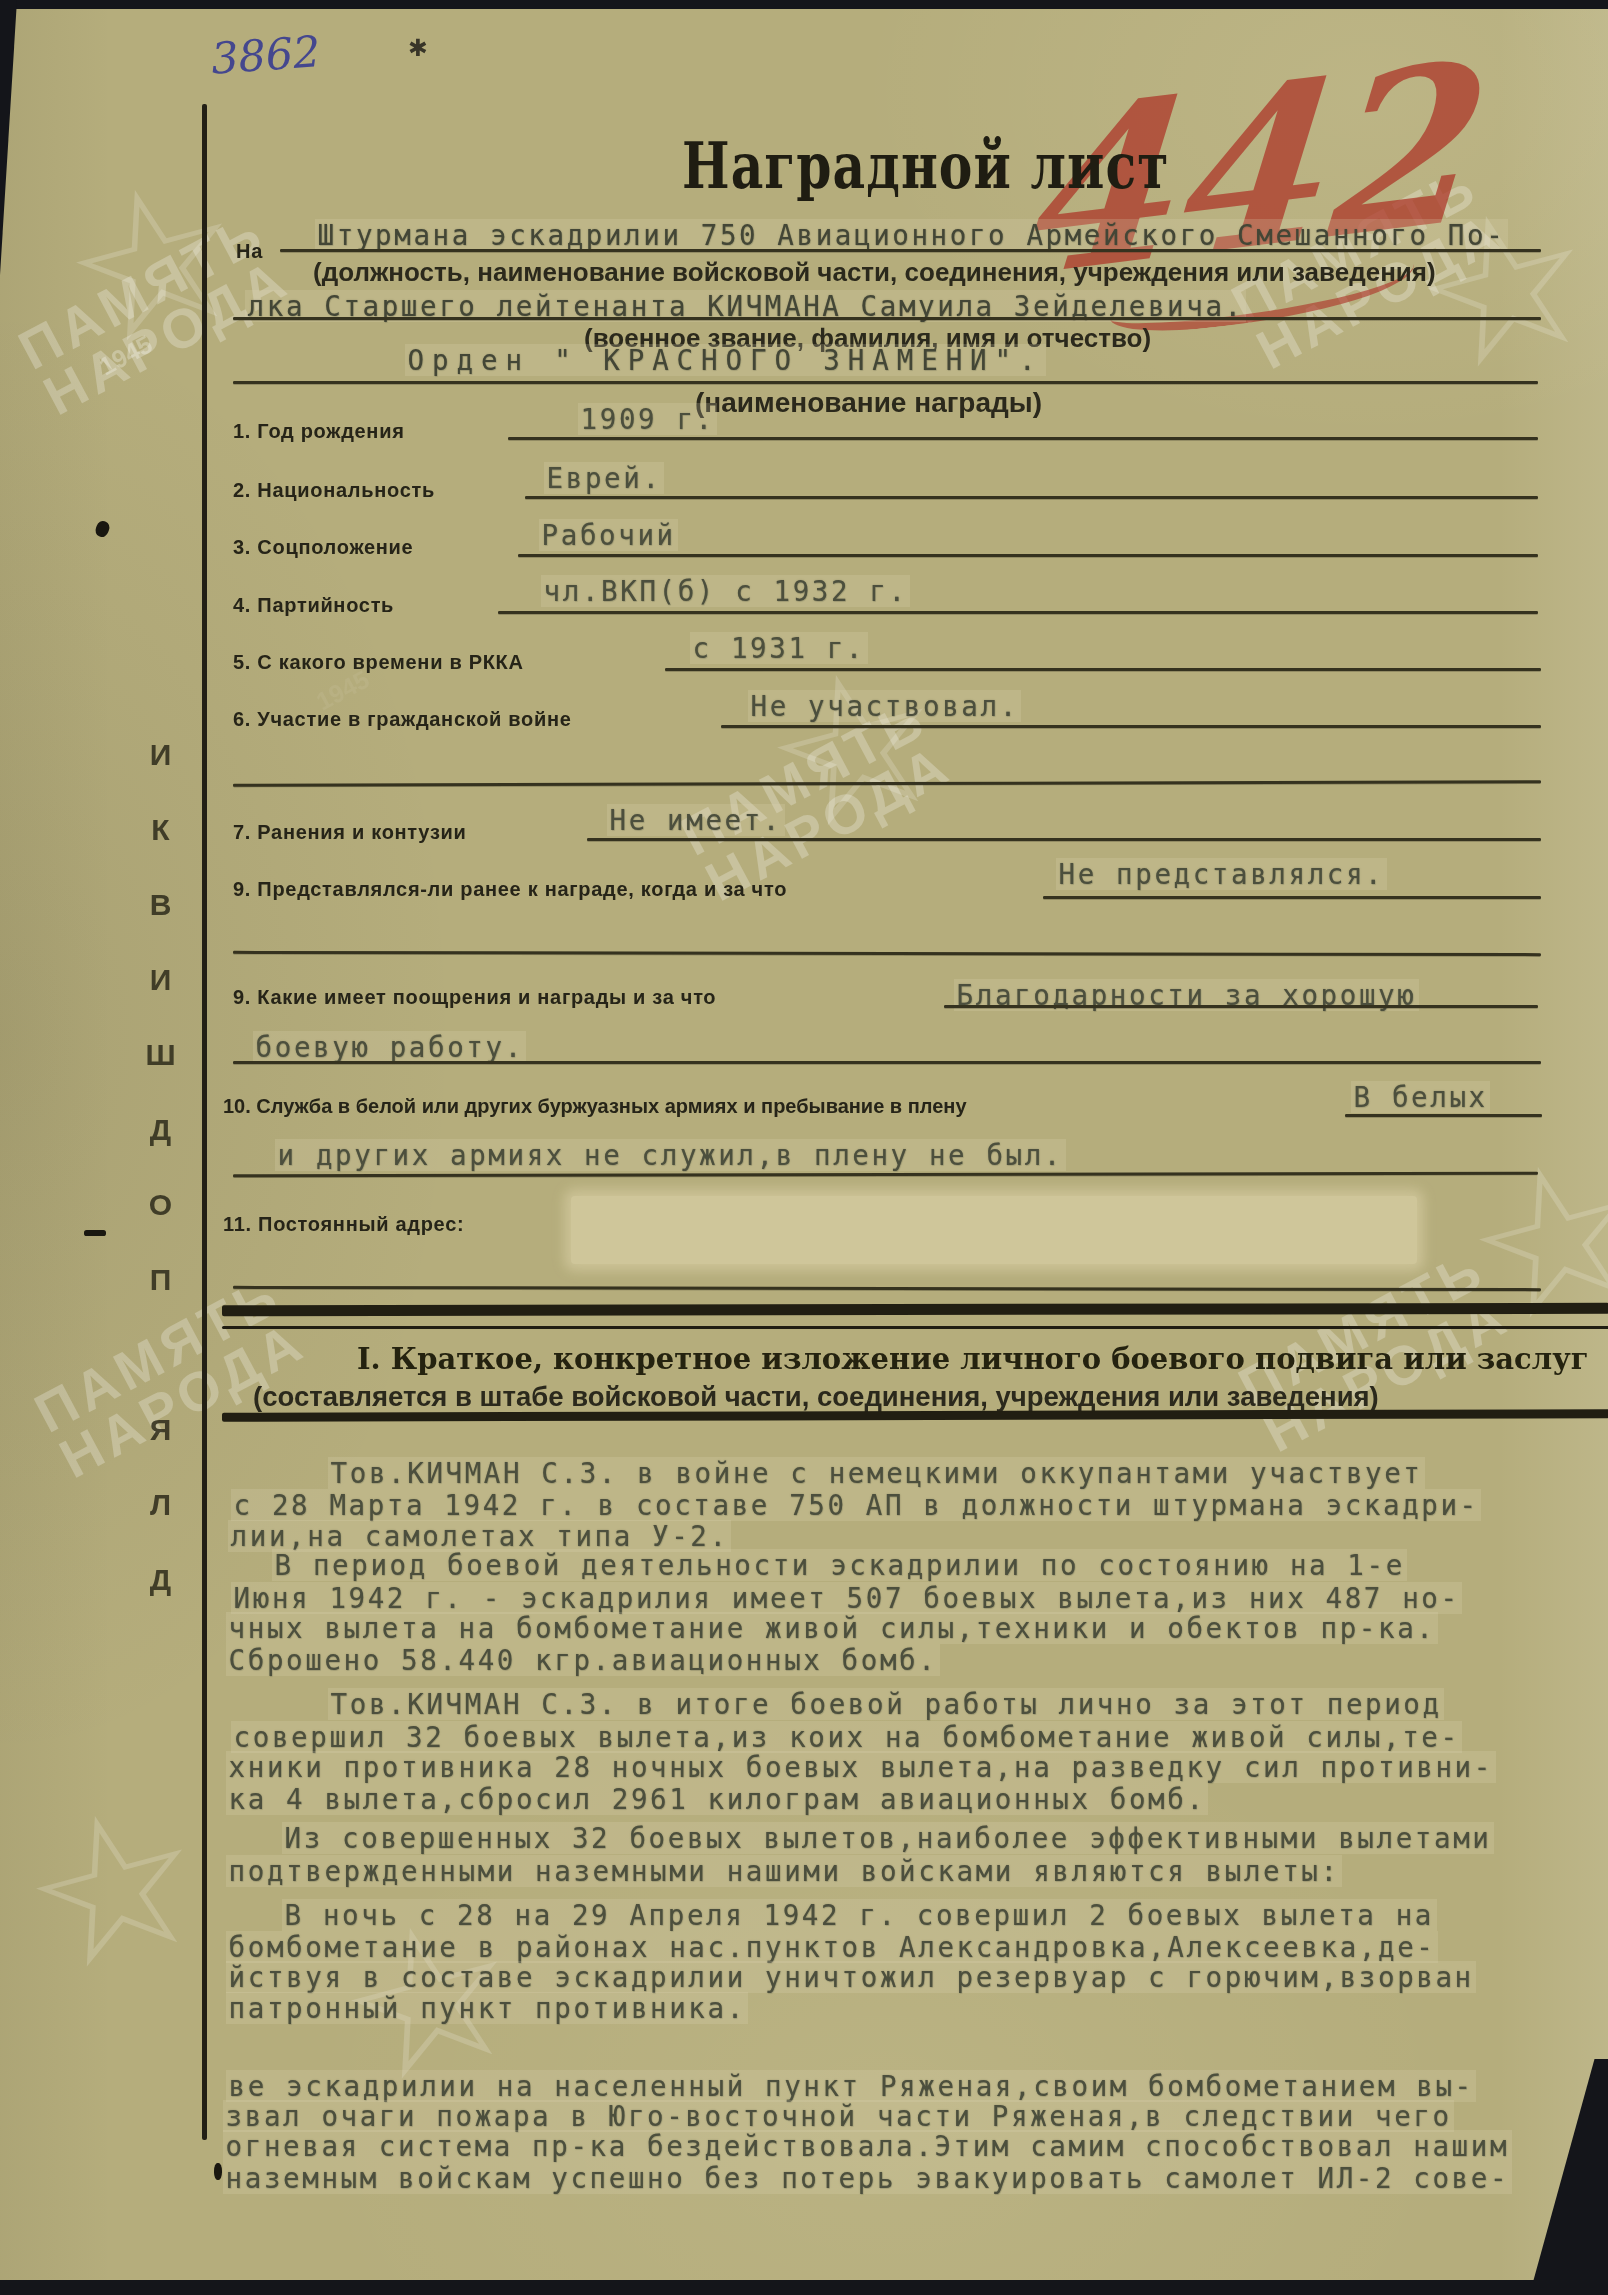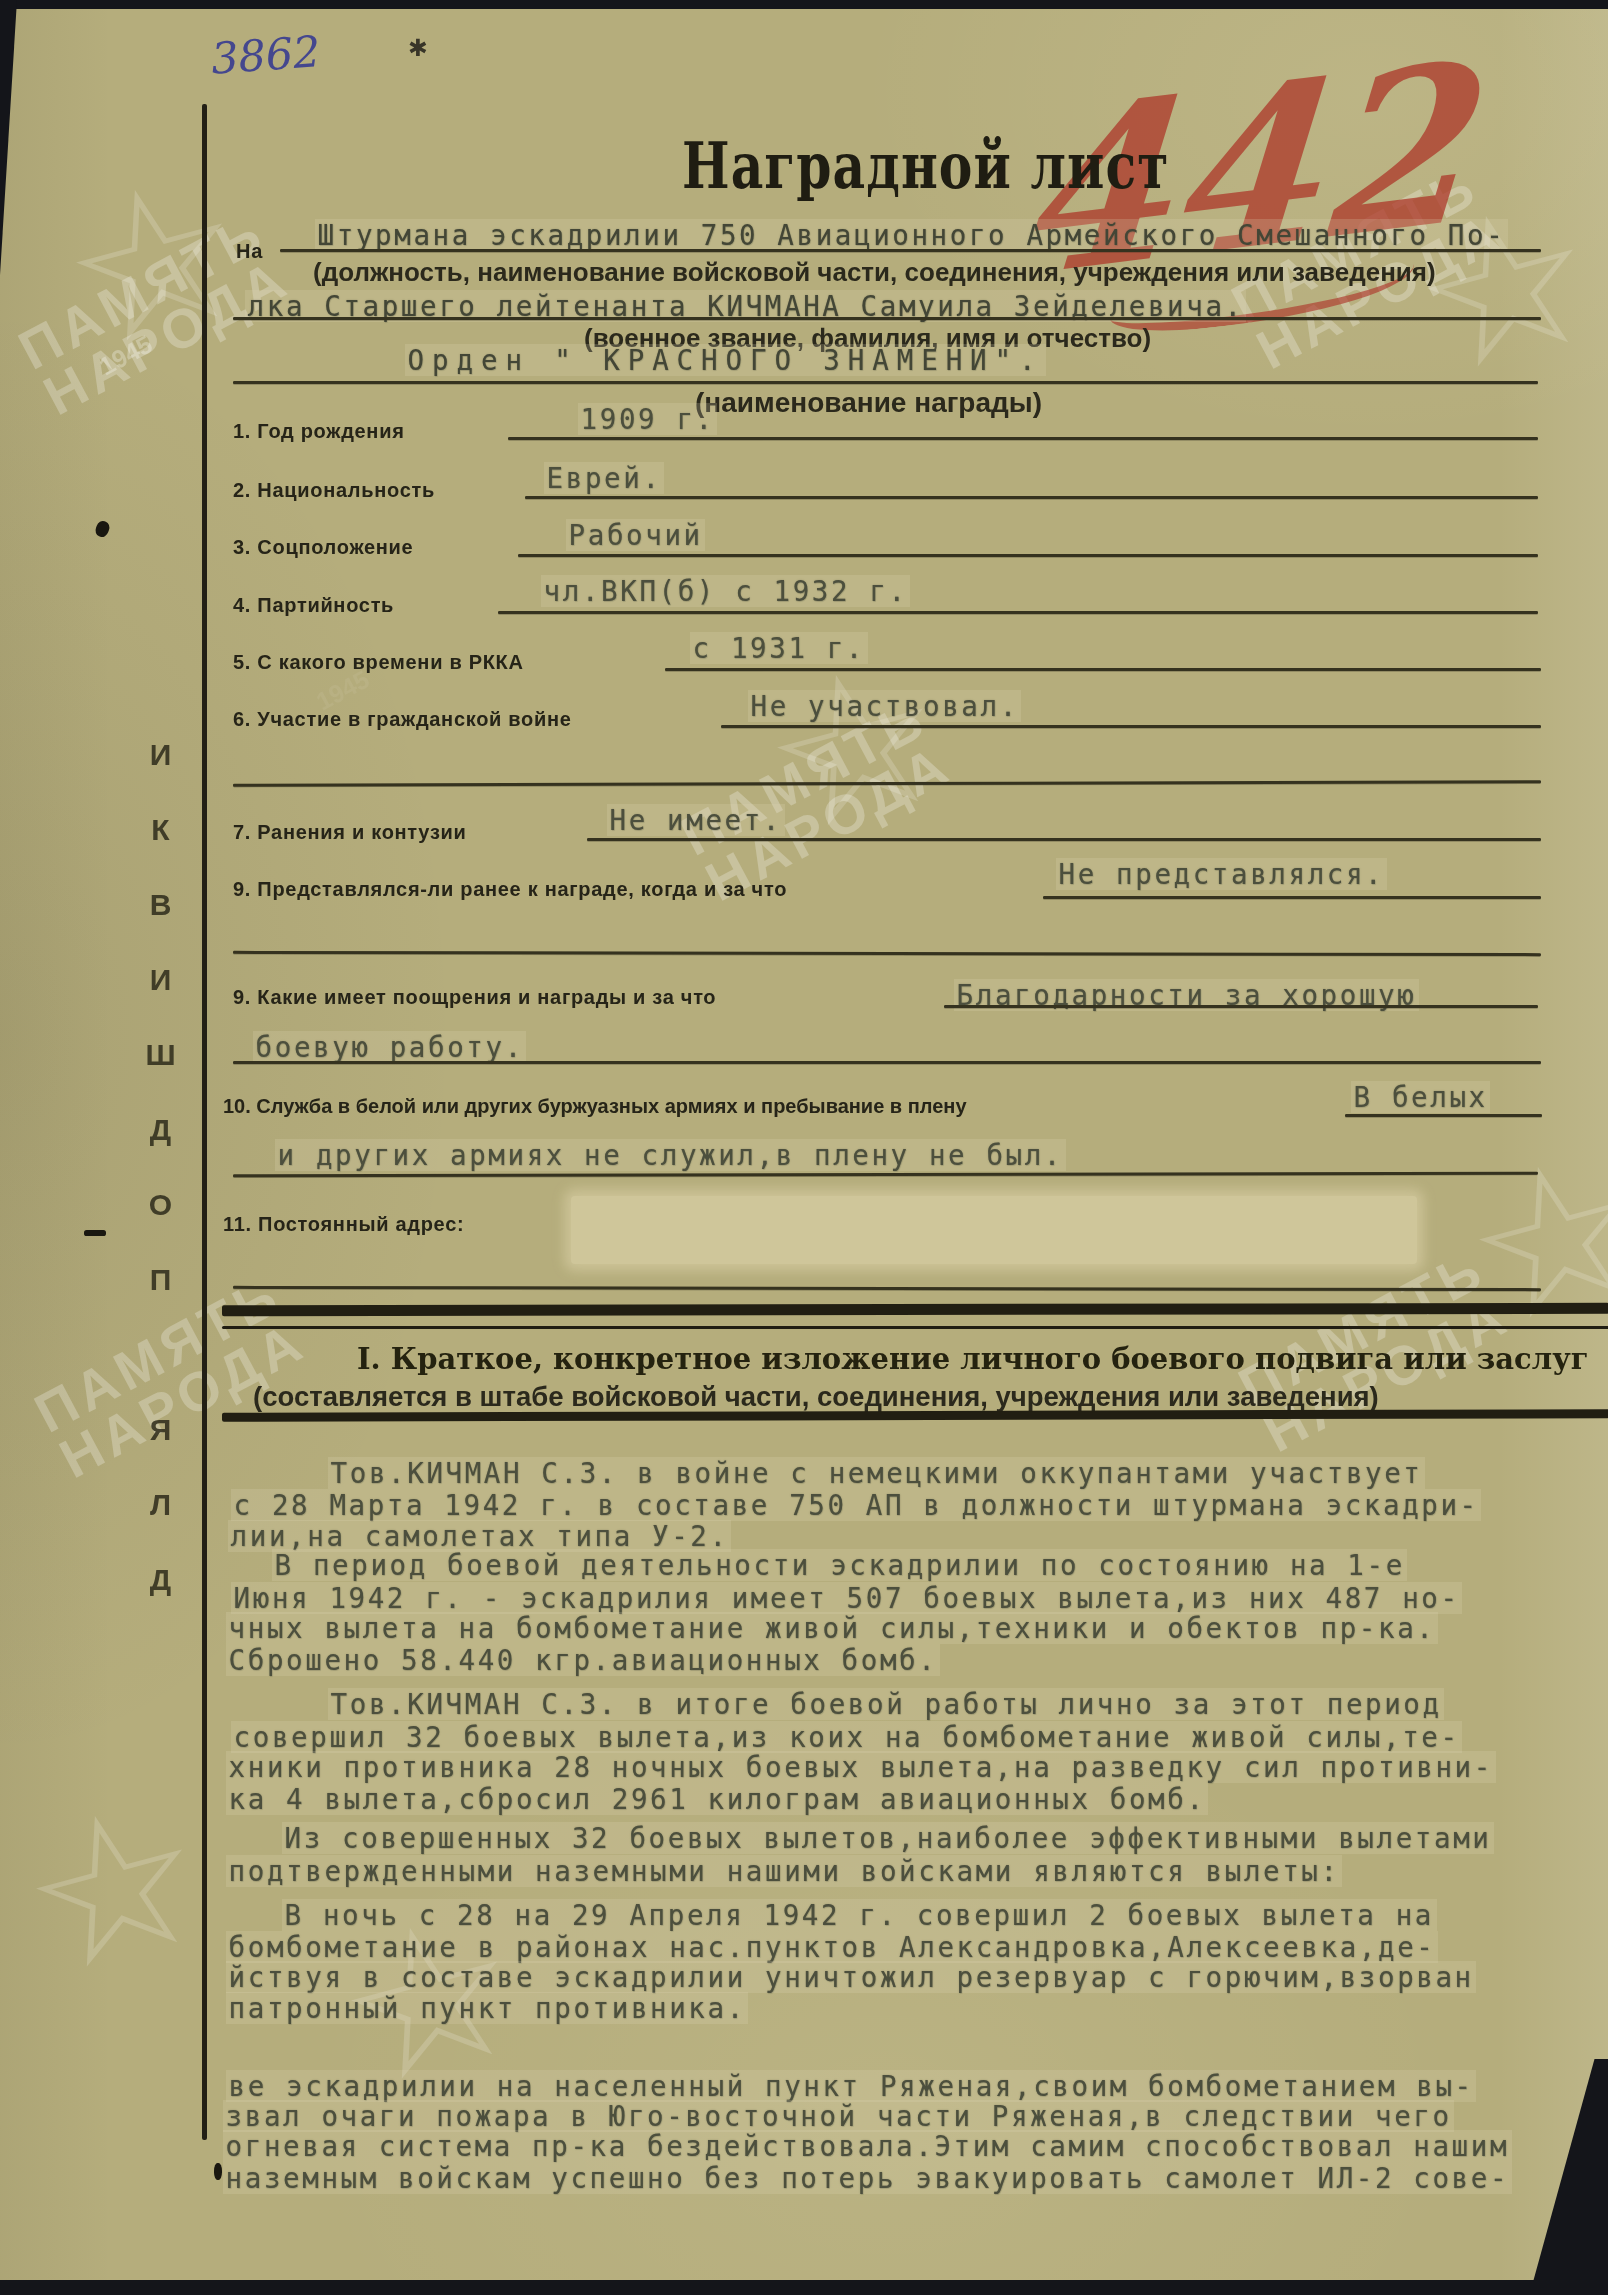--- a/index.html
+++ b/index.html
@@ -110,21 +110,21 @@
 
   <div class="plabel" style="left:233px;top:420px;">1. Год рождения</div>
   <div class="typed" style="left:538px;top:403px;margin-left:40px;">1909 г.</div>
   <div class="rule" style="left:508px;top:437px;width:1030px;"></div>
 
   <div class="plabel" style="left:233px;top:479px;">2. Национальность</div>
   <div class="typed" style="left:544px;top:462px;">Еврей.</div>
   <div class="rule" style="left:525px;top:496px;width:1013px;"></div>
 
   <div class="plabel" style="left:233px;top:536px;">3. Соцположение</div>
-  <div class="typed" style="left:566px;top:519px;text-align:right;">Рабочий</div>
+  <div class="typed" style="left:539px;top:519px;text-align:right;">Рабочий</div>
   <div class="rule" style="left:518px;top:554px;width:1020px;"></div>
 
   <div class="plabel" style="left:233px;top:594px;">4. Партийность</div>
   <div class="typed" style="left:541px;top:575px;">чл.ВКП(б) с 1932 г.</div>
   <div class="rule" style="left:498px;top:611px;width:1040px;"></div>
 
   <div class="plabel" style="left:233px;top:651px;text-align:right;">5. С какого времени в РККА</div>
   <div class="typed" style="left:690px;top:632px;">с 1931 г.</div>
   <div class="rule" style="left:665px;top:668px;width:876px;"></div>
 

